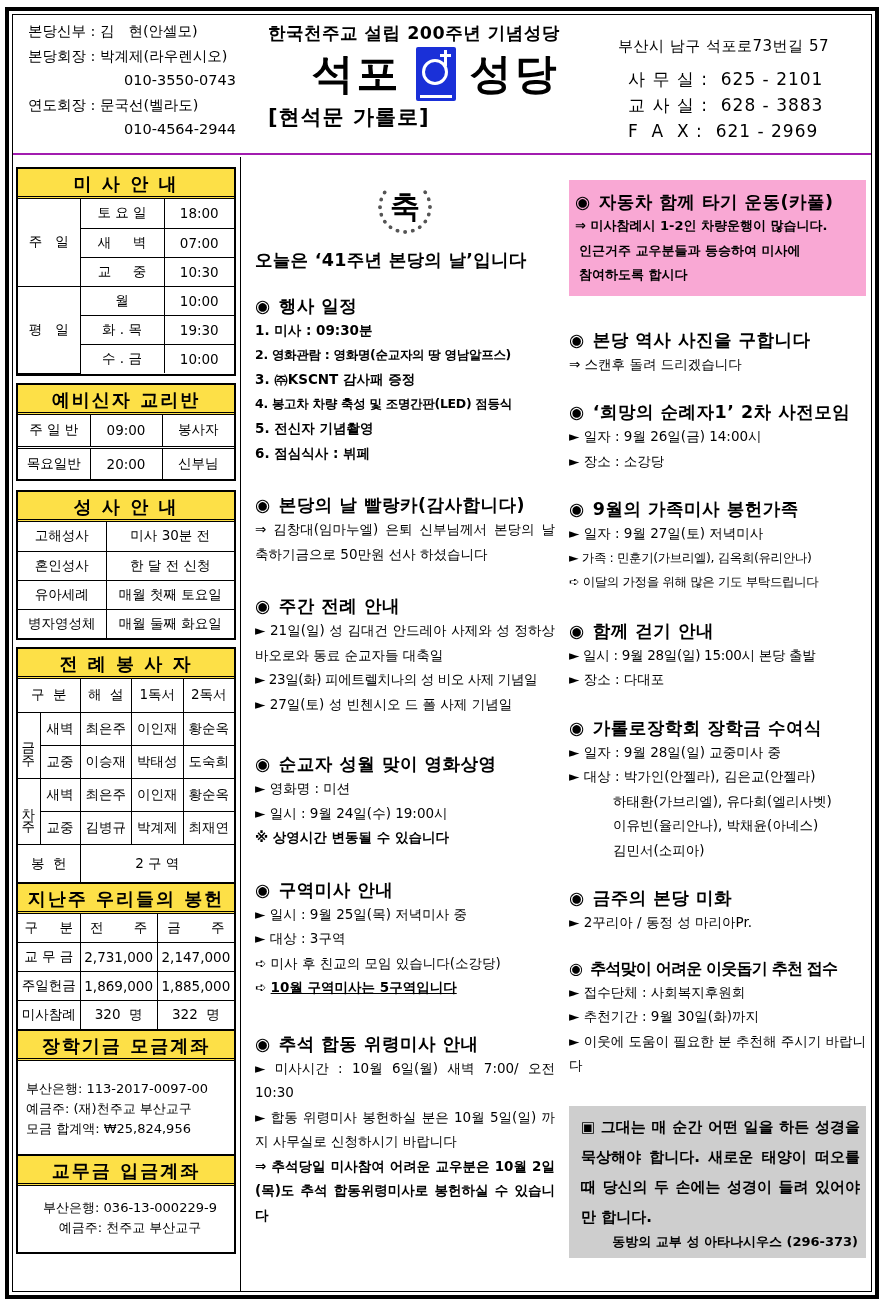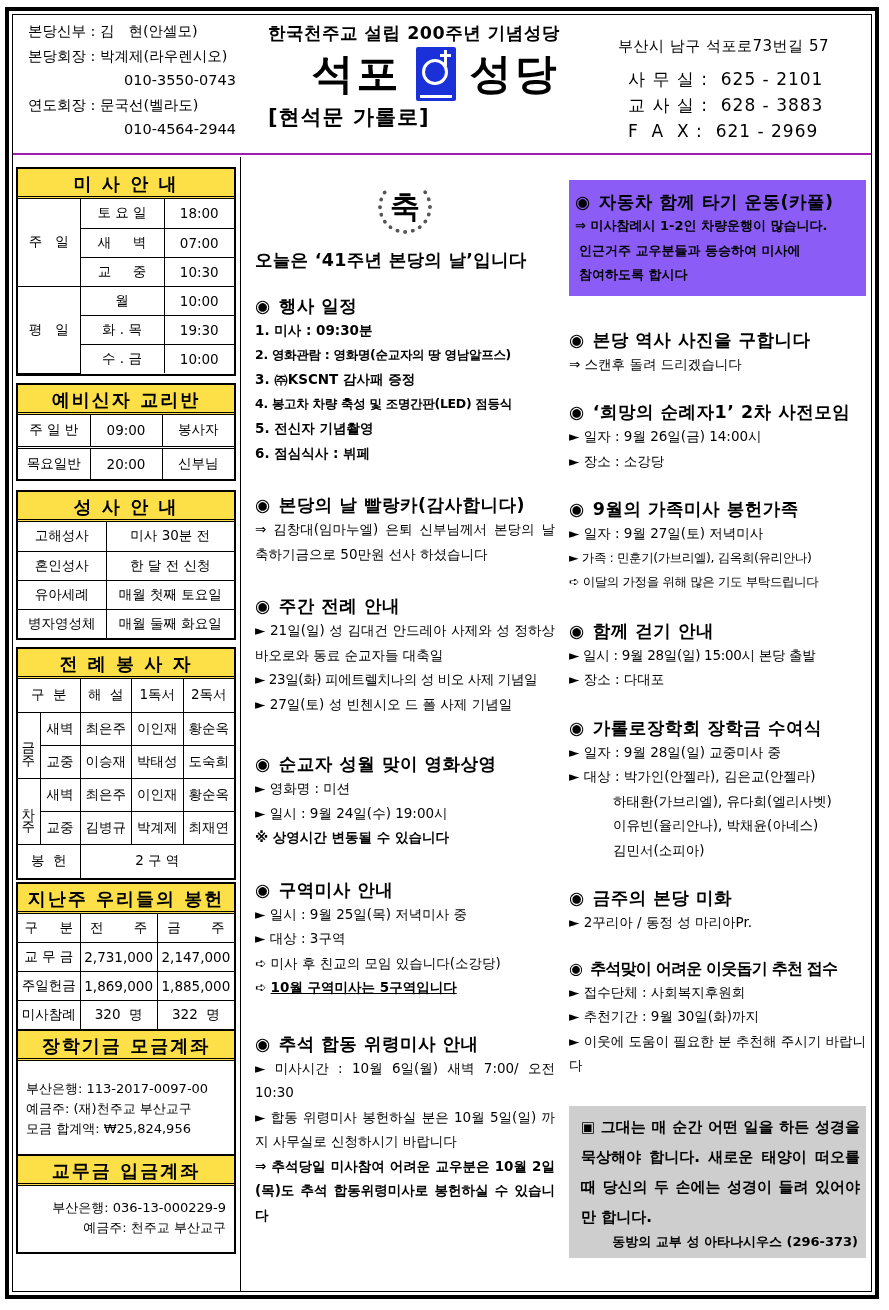--- a/index.html
+++ b/index.html
@@ -33,39 +33,39 @@
   .leftcol { position: absolute; left: 13px; top: 157px; width: 228px; height: 1134px; border-right: 1px solid #000; }
   .box { position: absolute; left: 3px; width: 220px; border: 2px solid #000; }
   .box-title { background: #fde047; text-align: center; font-weight: bold; font-size: 18px; height: 30px; line-height: 30px; border-bottom: 3px double #000; letter-spacing: 2px; }
   table { border-collapse: collapse; width: 100%; }
   td { border: 1px solid #000; text-align: center; font-size: 13.5px; height: 29px; padding: 0; }
   tr:first-child td { border-top: none; }
   tr td:first-child { border-left: none; }
   tr td:last-child { border-right: none; }
   tr:last-child td { border-bottom: none; }
   .acct { font-size: 13px; line-height: 20px; padding: 18px 8px 16px 8px; }
-  .acct.center { text-align: right; padding: 12px 8px 14px 16px; }
+  .acct.center { text-align: center; padding: 12px 8px 14px 16px; }
 
   
   .midcol { position: absolute; left: 255px; top: 170px; width: 300px; }
   .celebrate { width: 54px; height: 54px; margin: 10px auto 0; position: relative; text-align: center; }
   .laurel { position: absolute; inset: 0; border: 4px dotted #555; border-top-color: transparent; border-radius: 50%; }
   .chuk { font-size: 30px; font-weight: bold; line-height: 54px; position: relative; }
   .today { font-size: 17.5px; font-weight: bold; margin-top: 14px; letter-spacing: 0.3px; }
   .sec-h { font-size: 17.5px; font-weight: bold; margin-top: 22px; letter-spacing: 0.5px; white-space: nowrap; }
   .sec-h .bullet { display: inline-block; font-weight: normal; margin-right: 8px; }
   .line { font-size: 13.5px; line-height: 24.5px; white-space: nowrap; }
   .line.bold { font-weight: bold; }
   .line.ul span { text-decoration: underline; font-weight: bold; }
   .wrap { white-space: normal; text-align: justify; }
   .indent { padding-left: 44px; }
 
   
   .rightcol { position: absolute; left: 569px; top: 180px; width: 297px; }
-  .grey { background: #8b5cf6; padding: 4px 6px 8px 6px; }
+  .grey { background: #f9a8d4; padding: 4px 6px 8px 6px; }
   .grey .sec-h { margin-top: 6px; }
   .quote { background: #cecece; padding: 6px 6px 6px 12px; font-size: 15px; font-weight: bold; line-height: 30px; text-align: justify; }
   .quote .src { font-size: 13px; text-align: right; line-height: 20px; padding-right: 2px; }
 </style>
 </head>
 <body>
 
 <div class="frame"></div>
 
 <div class="header">
@@ -206,21 +206,21 @@
         <td>이인재</td>
         <td>황순옥</td>
       </tr>
       <tr>
         <td style="height:33px;">교중</td>
         <td>김병규</td>
         <td>박계제</td>
         <td>최재연</td>
       </tr>
       <tr>
-        <td colspan="2" style="white-space:pre;height:34px;">봉  헌</td>
+        <td colspan="2" style="white-space:pre;height:40px;">봉  헌</td>
         <td colspan="3" style="height:34px;">2 구 역</td>
       </tr>
     </tbody>
       </table>
   </div>
 
   <div class="box" style="top:725px;">
     <div class="box-title">지난주 우리들의 봉헌</div>
     <table>
       <tbody>

